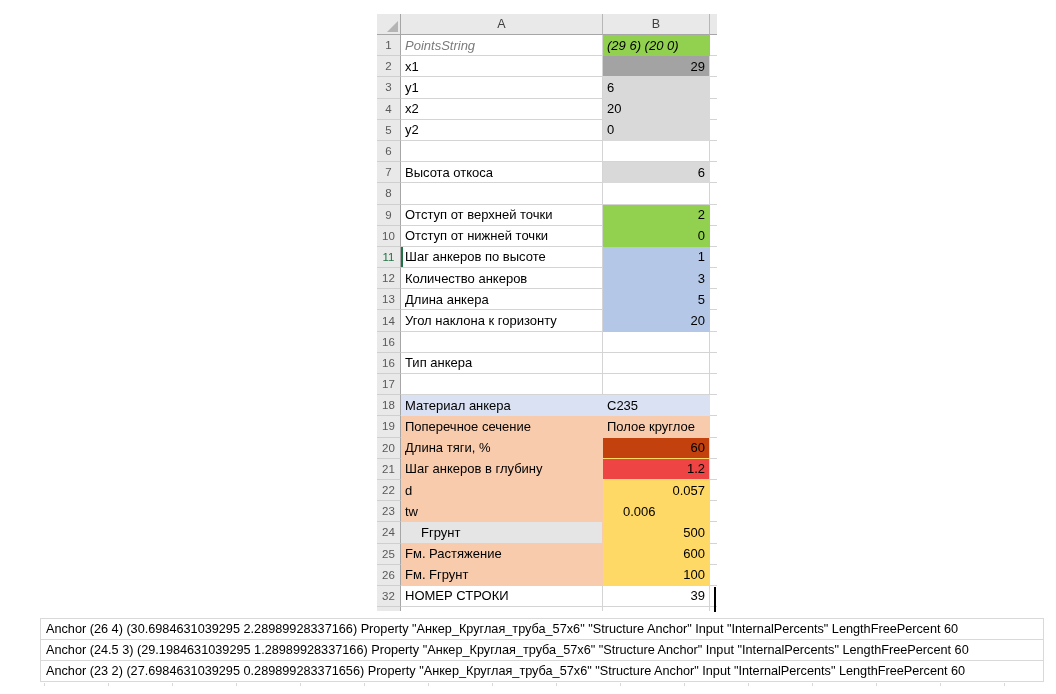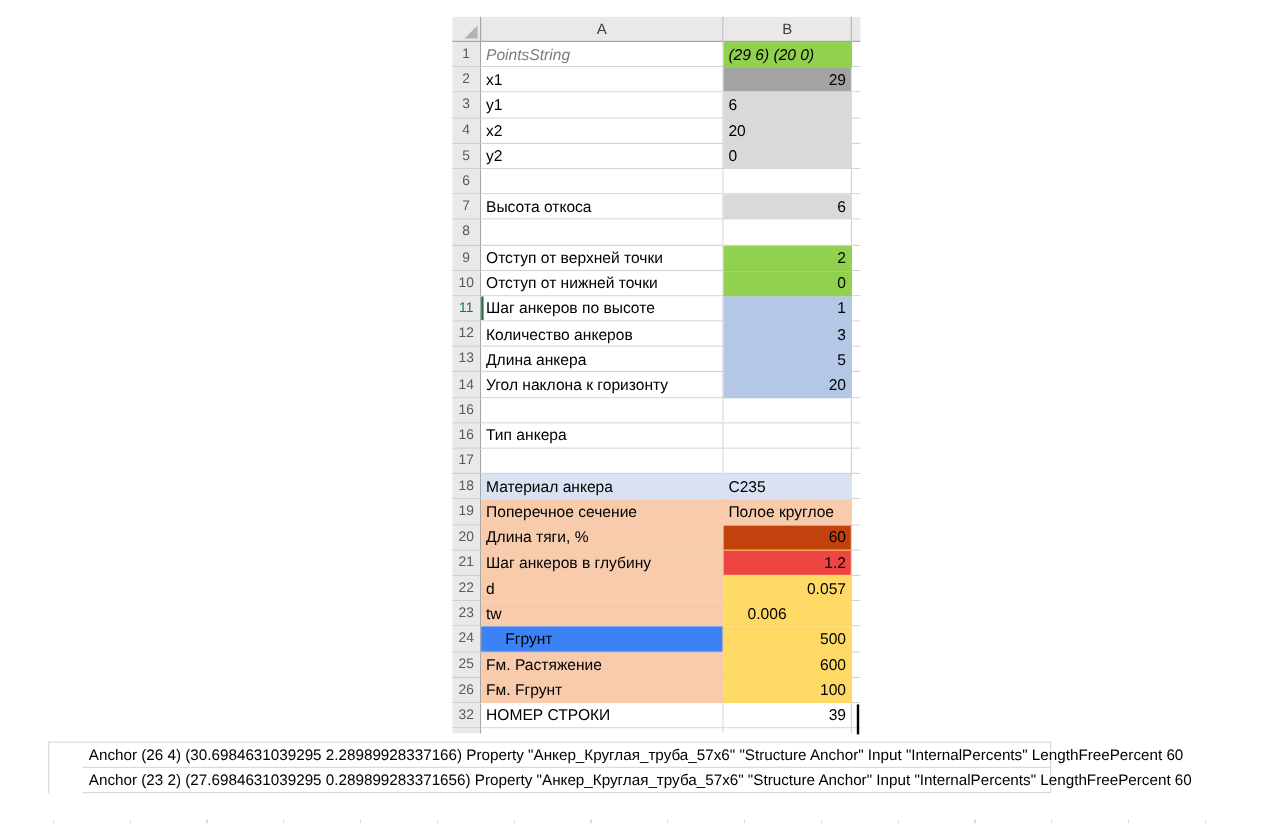--- a/index.html
+++ b/index.html
@@ -35,22 +35,22 @@
   td.rowhead.sel{color:var(--selg)}
   td.colA{text-align:left;padding-left:4px}
   td.colA.selbar{box-shadow:inset 2px 0 0 var(--selg)}
   td.colB{text-align:right;padding:0 4px}
   td.sliver{border-right:none}
   tr.partial td{height:4px;border-bottom:none}
   .italic-gray{font-style:italic;color:var(--fgray)}
   .italic{font-style:italic}
   .caret{position:absolute;left:714px;top:587px;width:2px;height:25px;background:#000}
   .log{
-    position:absolute;left:40px;top:618px;width:836px;box-sizing:border-box;
-    border:1px solid var(--lb);border-bottom:none;background:#fff;padding-left:28px;
+    position:absolute;left:40px;top:618px;width:1004px;box-sizing:border-box;
+    border:1px solid var(--lb);border-bottom:none;background:#fff;
   }
   .log-line{
     height:21px;line-height:20px;box-sizing:border-box;padding-left:5px;
     border-bottom:1px solid var(--lb);font-size:12.7px;color:#000;white-space:nowrap;
   }
   .stubs{
     position:absolute;left:44px;top:683px;width:1000px;height:3px;
     background:repeating-linear-gradient(90deg,var(--lb) 0 1px,transparent 1px 64px);
   }
 </style>
@@ -209,21 +209,21 @@
           <td class="sliver"></td>
         </tr>
         <tr>
           <td class="rowhead">23</td>
           <td class="colA" style="background: rgb(248, 203, 173); border-right-color: rgb(248, 203, 173); border-bottom-color: rgb(248, 203, 173);">tw</td>
           <td class="colB" style="text-align: left; background: rgb(255, 217, 102); border-right-color: rgb(255, 217, 102); border-bottom-color: rgb(255, 217, 102); padding-left: 20px;">0.006</td>
           <td class="sliver"></td>
         </tr>
         <tr>
           <td class="rowhead">24</td>
-          <td class="colA" style="background: #3b82f6; border-right-color: rgb(248, 203, 173); border-bottom-color: rgb(248, 203, 173); padding-left: 20px;">Fгрунт</td>
+          <td class="colA" style="background: #e5e5e5; border-right-color: rgb(248, 203, 173); border-bottom-color: rgb(248, 203, 173); padding-left: 20px;">Fгрунт</td>
           <td class="colB" style="text-align: right; background: rgb(255, 217, 102); border-right-color: rgb(255, 217, 102); border-bottom-color: rgb(255, 217, 102);">500</td>
           <td class="sliver"></td>
         </tr>
         <tr>
           <td class="rowhead">25</td>
           <td class="colA" style="background: rgb(248, 203, 173); border-right-color: rgb(248, 203, 173); border-bottom-color: rgb(248, 203, 173);">Fм. Растяжение</td>
           <td class="colB" style="text-align: right; background: rgb(255, 217, 102); border-right-color: rgb(255, 217, 102); border-bottom-color: rgb(255, 217, 102);">600</td>
           <td class="sliver"></td>
         </tr>
         <tr>
@@ -245,15 +245,16 @@
           <td class="sliver"></td>
         </tr>
       </tbody>
   </table>
 </div>
 
 <div class="caret"></div>
 
 <div class="log">
     <div class="log-line">Anchor (26 4) (30.6984631039295 2.28989928337166) Property "Анкер_Круглая_труба_57x6" "Structure Anchor" Input "InternalPercents" LengthFreePercent 60</div>
+    <div class="log-line">Anchor (24.5 3) (29.1984631039295 1.28989928337166) Property "Анкер_Круглая_труба_57x6" "Structure Anchor" Input "InternalPercents" LengthFreePercent 60</div>
     <div class="log-line">Anchor (23 2) (27.6984631039295 0.289899283371656) Property "Анкер_Круглая_труба_57x6" "Structure Anchor" Input "InternalPercents" LengthFreePercent 60</div>
   </div>
 <div class="stubs"></div>
 
 </body></html>

